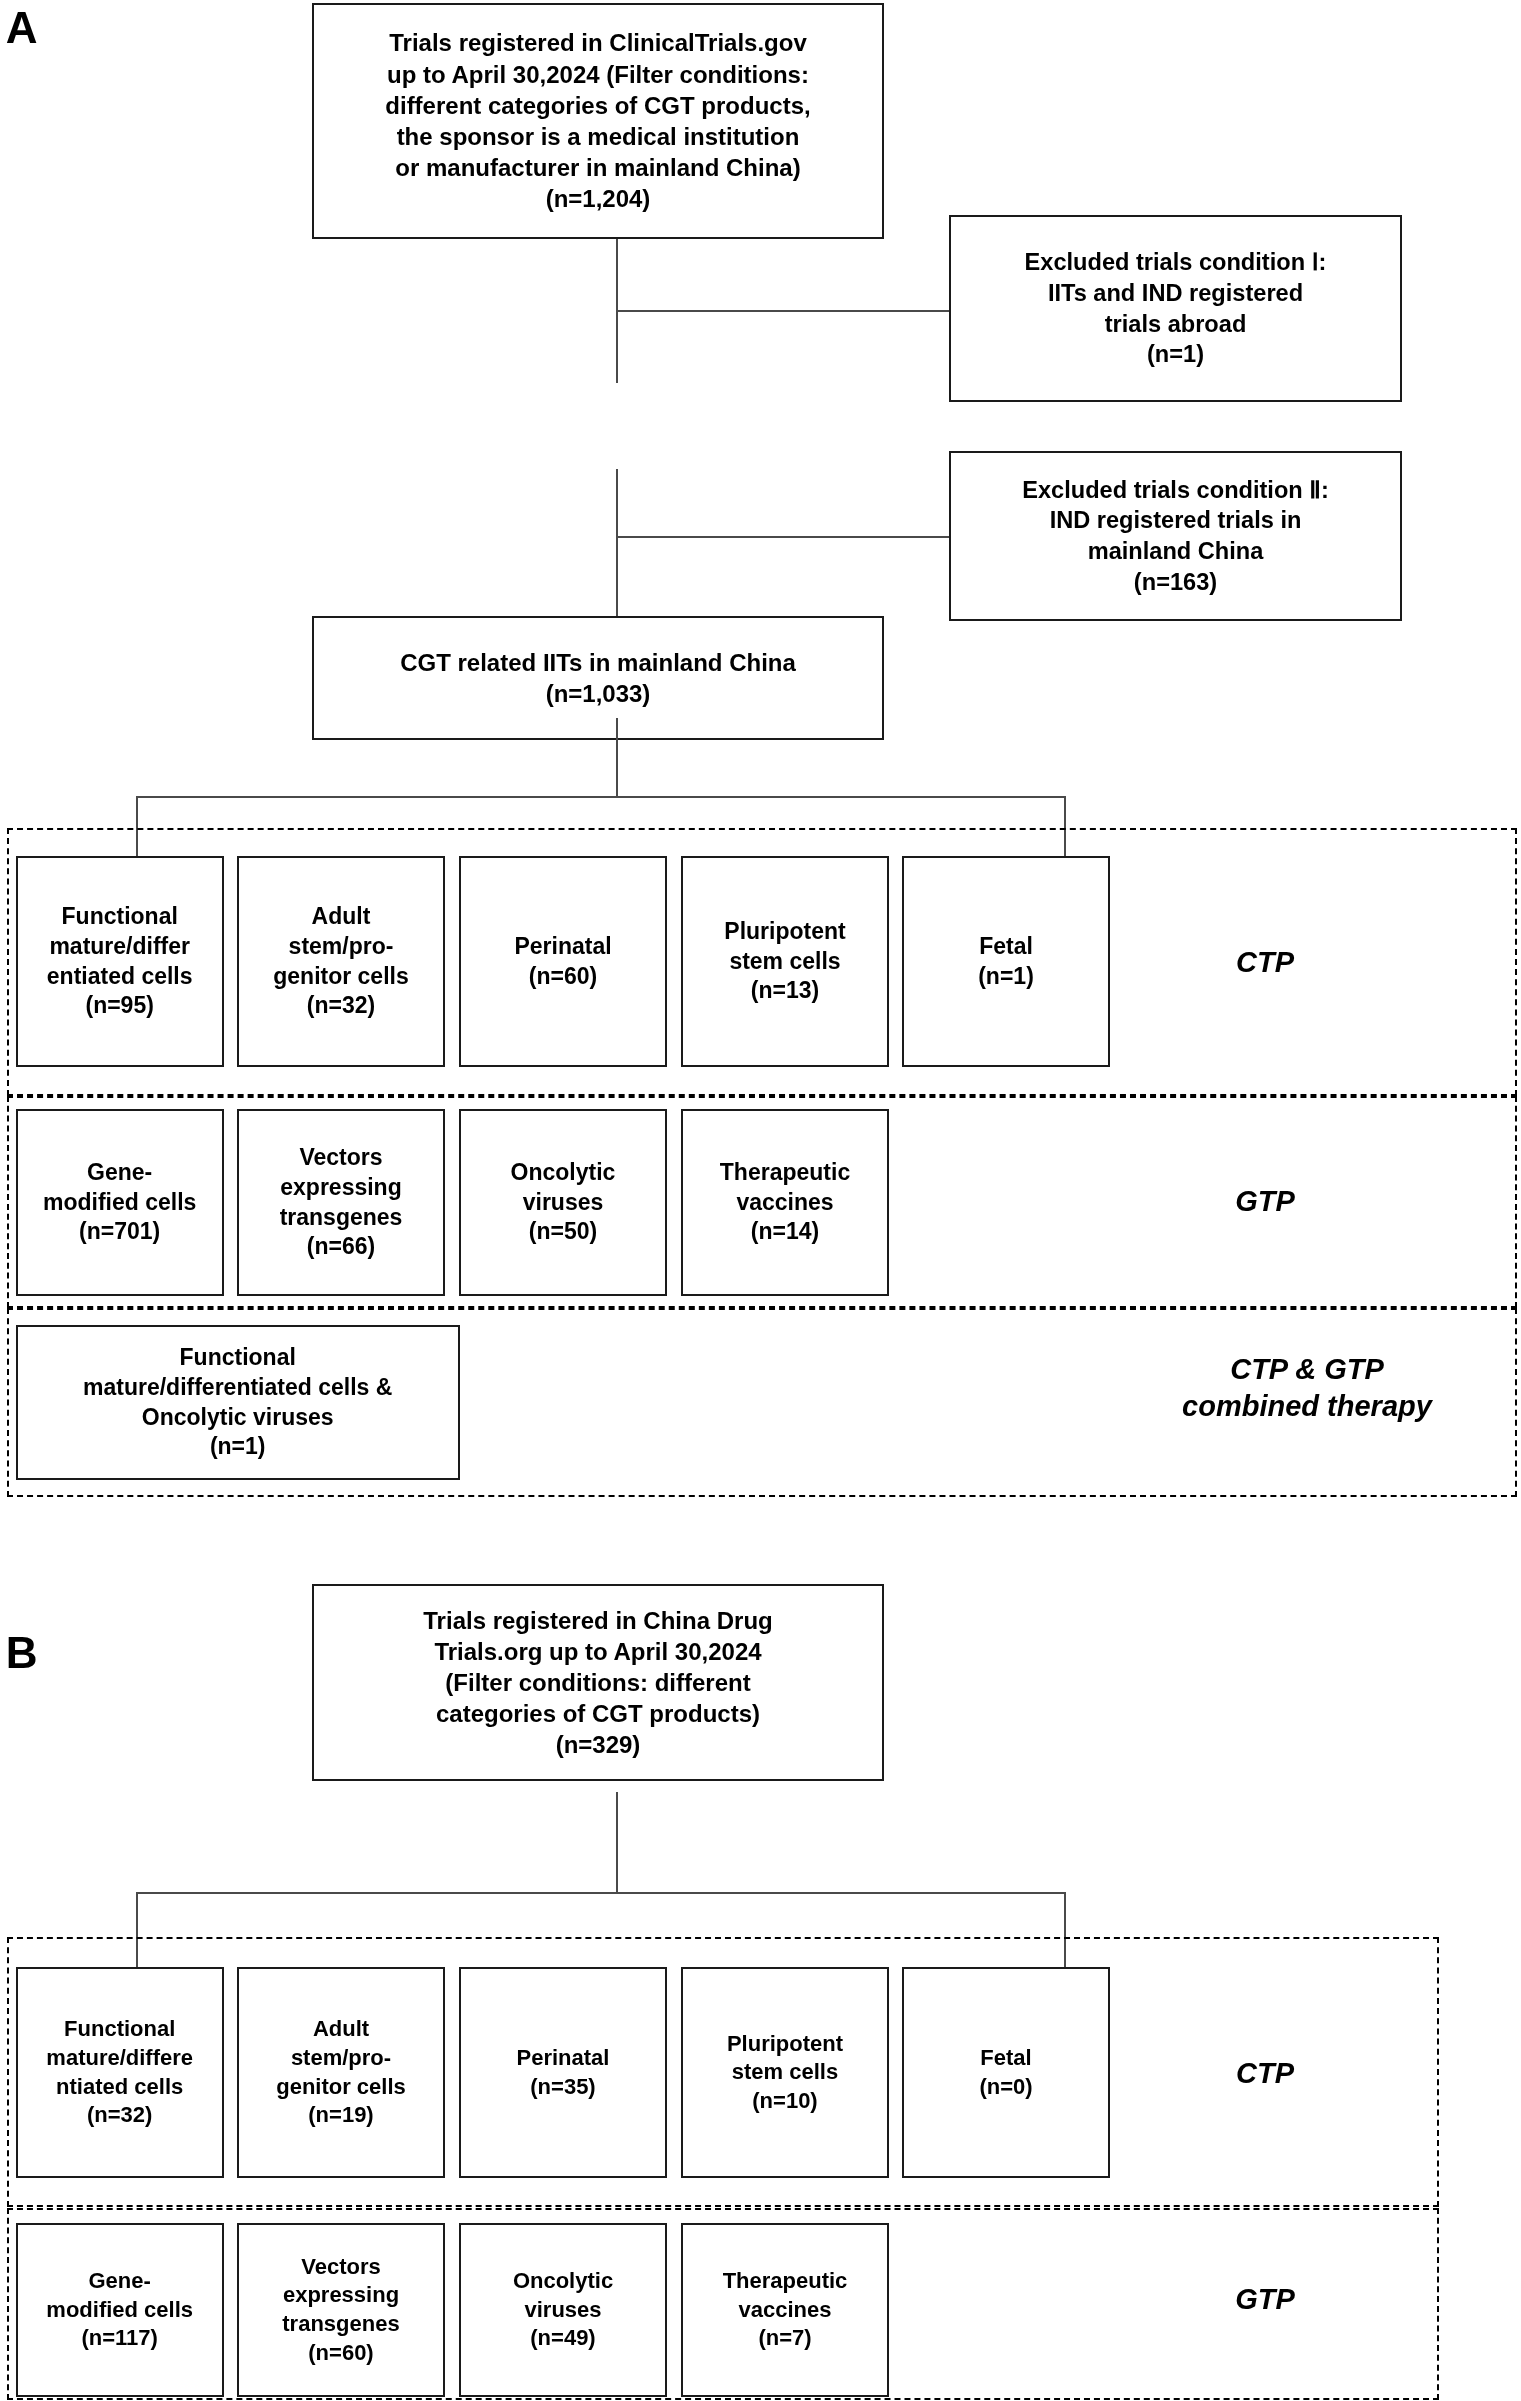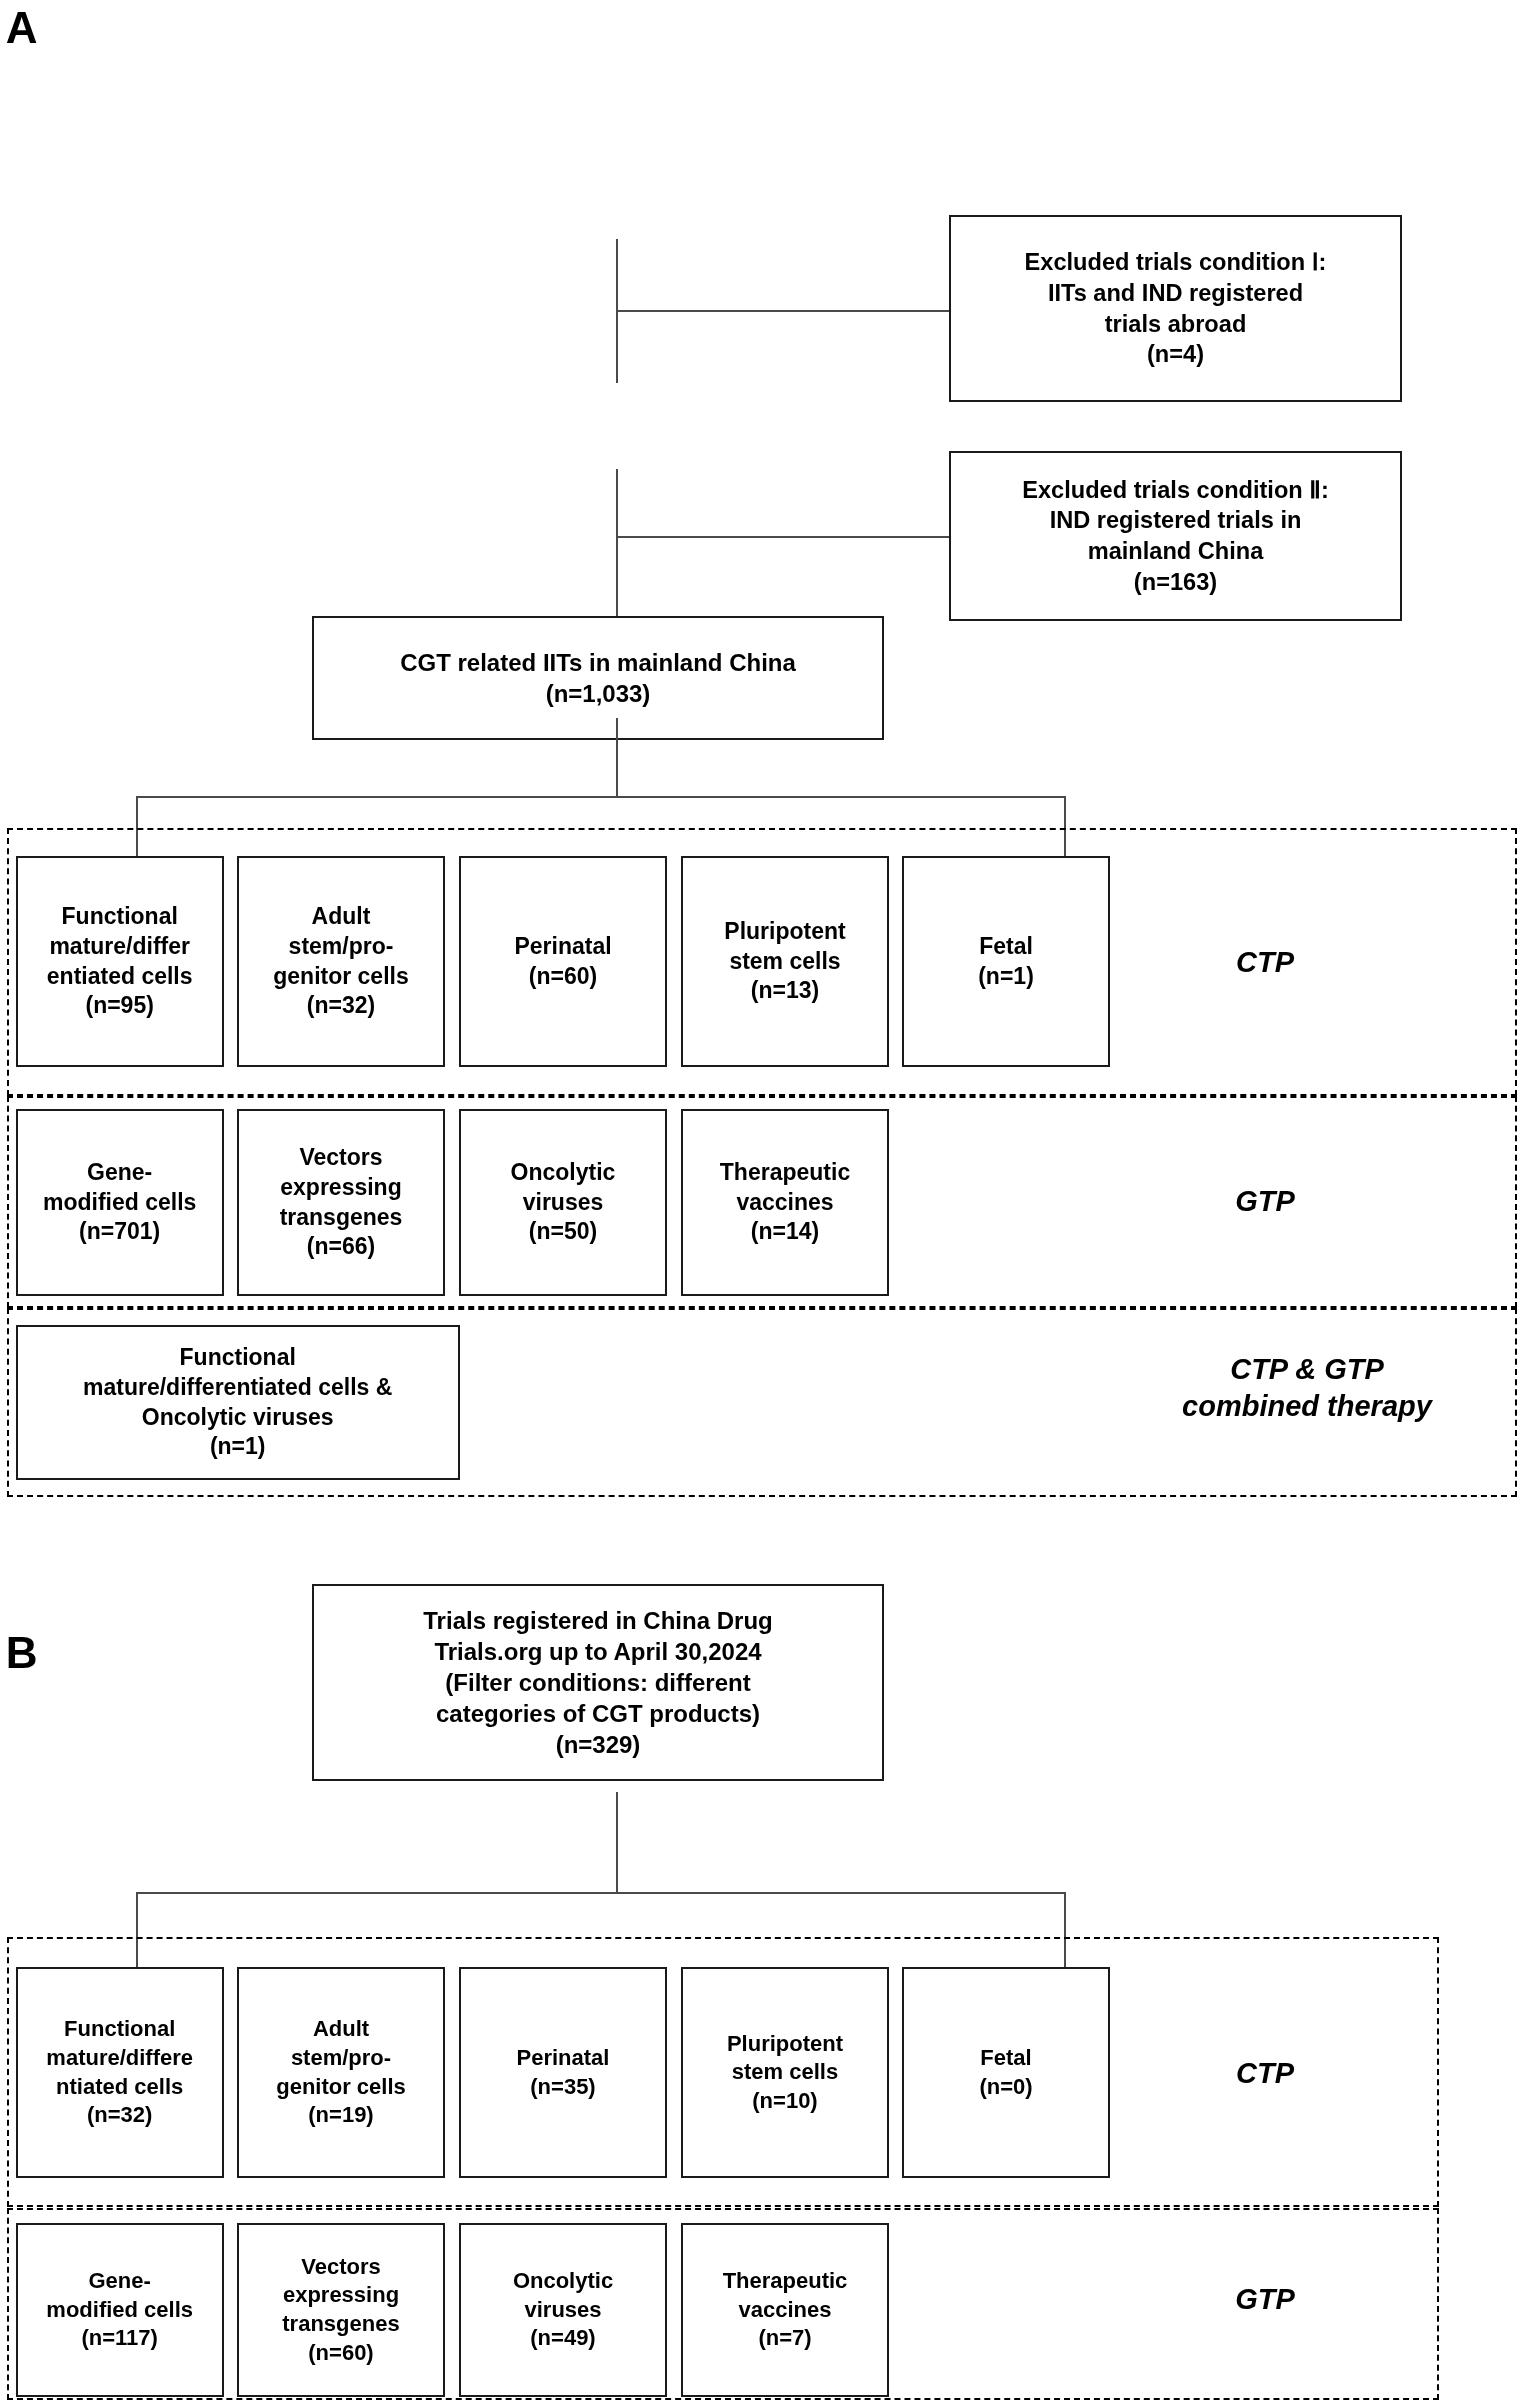--- a/index.html
+++ b/index.html
@@ -77,30 +77,38 @@
     white-space: pre-line;
   }
 </style>
 </head>
 <body>
 
 <div id="canvas">
 
   <div class="panel-letter" style="left:5.7px; top:5.7px;">A</div>
 
+  <div class="box f34" style="left:312px; top:2.9px; width:572px; height:236px;">
+    <span class="txt">Trials registered in ClinicalTrials.gov
+up to April 30,2024 (Filter conditions:
+different categories of CGT products,
+the sponsor is a medical institution
+or manufacturer in mainland China)
+(n=1,204)</span>
+  </div>
 
   <div class="vline" style="left:616px; top:239px; height:144px;"></div>
 
   <div class="hline" style="left:616px; top:310px; width:333px;"></div>
 
   <div class="box f33" style="left:949px; top:215px; width:453px; height:187px;">
     <span class="txt">Excluded trials condition Ⅰ:
 IITs and IND registered
 trials abroad
-(n=4)</span>
+(n=1)</span>
   </div>
 
 
   <div class="vline" style="left:616px; top:469px; height:150px;"></div>
 
   <div class="hline" style="left:616px; top:536px; width:333px;"></div>
 
   <div class="box f33" style="left:949px; top:451px; width:453px; height:170px;">
     <span class="txt">Excluded trials condition Ⅱ:
 IND registered trials in

